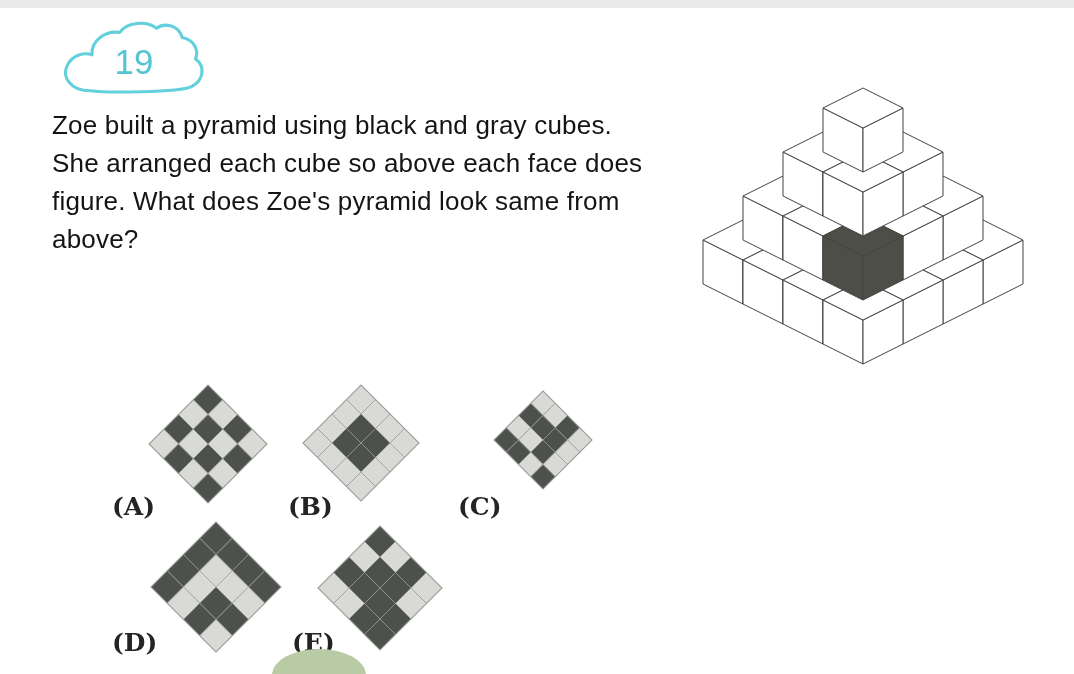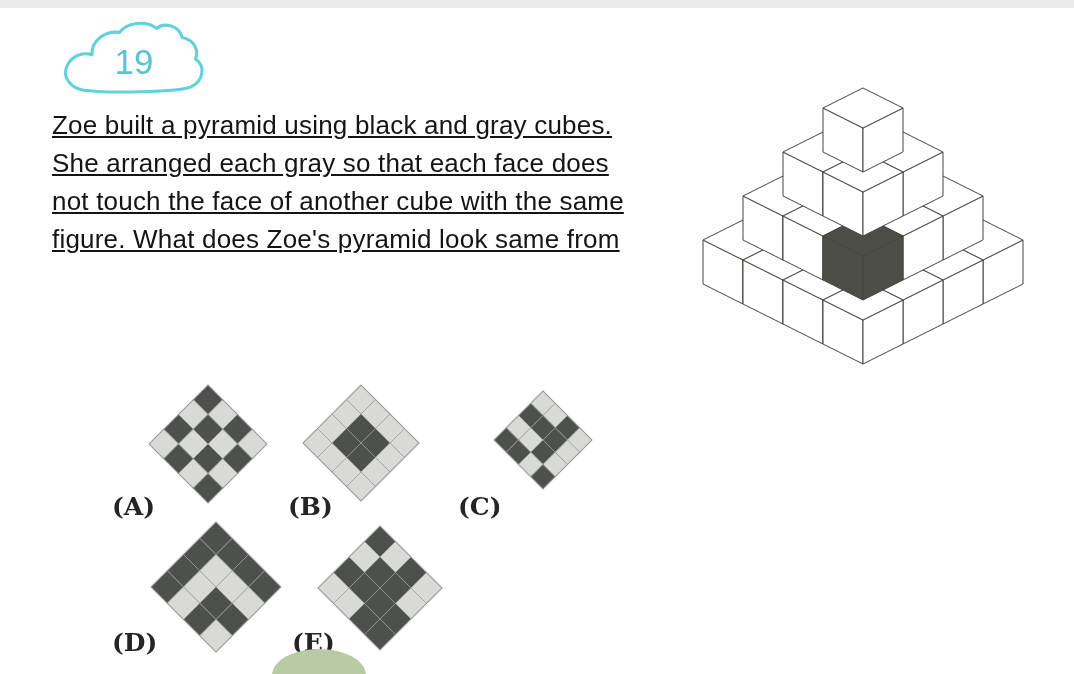--- a/index.html
+++ b/index.html
@@ -5,21 +5,21 @@
   html,body{margin:0;padding:0;}
   body{
     width:1074px;height:674px;position:relative;overflow:hidden;
     background:#ffffff;font-family:"Liberation Sans",sans-serif;
   }
   .top-strip{position:absolute;left:0;top:0;width:1074px;height:8px;background:#eaeaea;}
   .cloud-wrap{position:absolute;left:56px;top:16px;width:156px;height:84px;}
   .cloud-wrap svg{display:block;}
   .problem-text{
     position:absolute;left:52px;top:106px;width:640px;
-    font-size:26px;line-height:38px;color:#141414;letter-spacing:0.2px;text-decoration:underline;
+    font-size:26px;line-height:38px;color:#141414;letter-spacing:0.2px;
   }
   .pyramid-wrap{position:absolute;left:693px;top:78px;}
   .opt-figure{position:absolute;}
   .opt-label{
     position:absolute;font-family:"DejaVu Serif","Liberation Serif",serif;
     font-weight:700;font-size:25px;color:#242424;
   }
   .green-blob{
     position:absolute;left:272px;top:649px;width:94px;height:52px;
     border-radius:50%;
@@ -40,23 +40,23 @@
          C 105,6 119,9 122,21
          C 133,23 139,33 135,42
          C 145,49 143,63 131,69
          C 119,75 46,75 32,73 Z" fill="#ffffff" stroke-width="3" stroke-linejoin="round" stroke="#63d0dd"></path>
     <text id="cloud-num" x="75" y="57" text-anchor="middle" font-family="Liberation Sans, sans-serif" font-size="34" fill="#55c4d3">19</text>
   </svg>
 </div>
 
 <div class="problem-text">
   <div>Zoe built a pyramid using black and gray cubes.</div>
-  <div>She arranged each gray so that each face does</div>
-  <div>not touch the face of another cube with the same</div>
+  <div>She arranged each cube so above each face does</div>
   <div>figure. What does Zoe's pyramid look same from</div>
+  <div>above?</div>
 </div>
 
 <div class="pyramid-wrap" id="pyramid"><svg width="340" height="302" viewBox="0 0 340 302">
       <polygon points="130,146 170,166 170,122 130,102" fill="#ffffff" stroke="#44443f" stroke-width="1" stroke-linejoin="round"></polygon>
       <polygon points="210,146 170,166 170,122 210,102" fill="#ffffff" stroke="#44443f" stroke-width="1" stroke-linejoin="round"></polygon>
       <polygon points="170,82 210,102 170,122 130,102" fill="#ffffff" stroke="#44443f" stroke-width="1" stroke-linejoin="round"></polygon>
       <polygon points="90,166 130,186 130,142 90,122" fill="#ffffff" stroke="#44443f" stroke-width="1" stroke-linejoin="round"></polygon>
       <polygon points="170,166 130,186 130,142 170,122" fill="#ffffff" stroke="#44443f" stroke-width="1" stroke-linejoin="round"></polygon>
       <polygon points="130,102 170,122 130,142 90,122" fill="#ffffff" stroke="#44443f" stroke-width="1" stroke-linejoin="round"></polygon>
       <polygon points="170,166 210,186 210,142 170,122" fill="#ffffff" stroke="#44443f" stroke-width="1" stroke-linejoin="round"></polygon>

